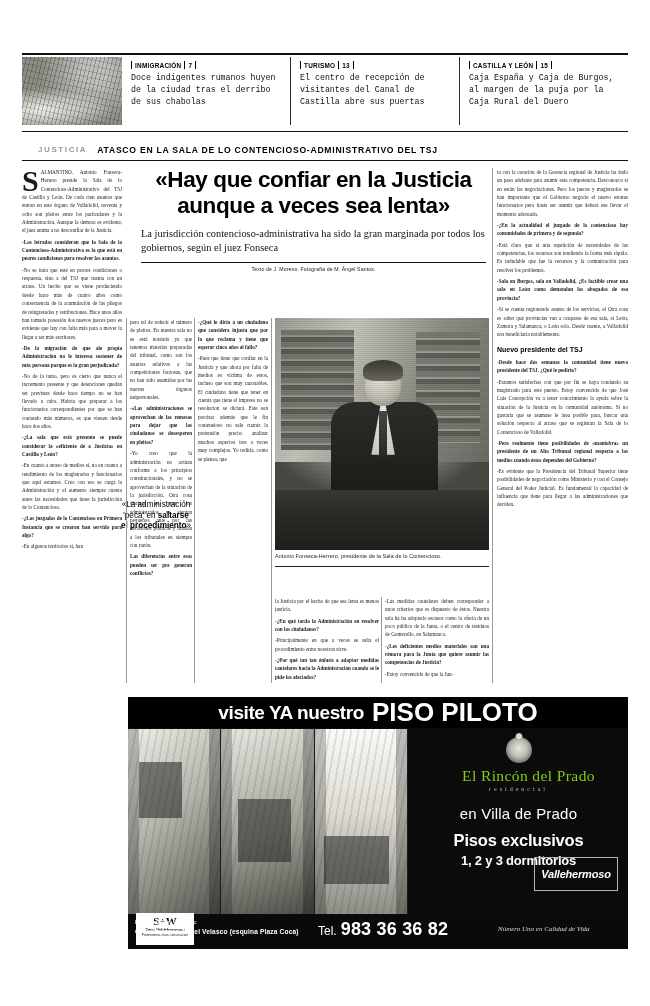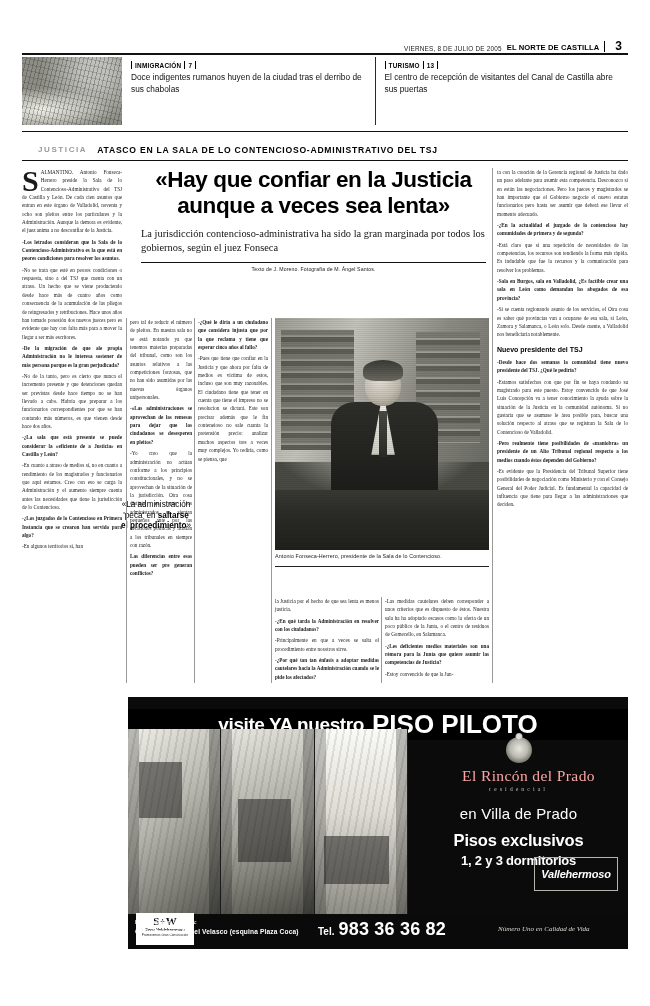--- a/index.html
+++ b/index.html
@@ -58,21 +58,21 @@
     flex:1 1 0;padding:4px 8px 0 9px;position:relative;
   }
   .teaser-col + .teaser-col{border-left:1px solid #2a2a2a;}
   .teaser-kicker{
     font-family:"Liberation Sans",sans-serif;
     font-weight:bold;font-size:6.4px;letter-spacing:.25px;
     display:flex;align-items:center;gap:3px;margin-bottom:3px;color:#000;
   }
   .teaser-kicker .bar{display:inline-block;width:1px;height:8px;background:#000;}
   .teaser-text{
-    font-family:Liberation Sans, sans-serif;
+    font-family:Liberation Mono, monospace;
     font-size:8.3px;line-height:1.42;color:#111;
   }
 
   
   .sec-rule-top{position:absolute;left:22px;top:131px;width:606px;height:1px;background:#111;}
   .sec-head{
     position:absolute;left:38px;top:143px;height:13px;
     display:flex;align-items:center;gap:10px;
     font-family:"Liberation Sans",sans-serif;
   }
@@ -174,21 +174,21 @@
   .vrule{position:absolute;width:1px;background:#999;}
 
   
   .ad{
     position:absolute;left:128px;top:697px;width:500px;height:252px;
     background:#0b0b0b;overflow:hidden;
   }
   .ad-top{
     position:absolute;left:0;top:0;width:100%;height:31px;background:#000;
     display:flex;align-items:center;justify-content:center;gap:8px;
-    font-family:"Liberation Sans",sans-serif;color:#fff;margin-top:12px;
+    font-family:"Liberation Sans",sans-serif;color:#fff;
   }
   .ad-top .small{font-weight:bold;font-size:19px;letter-spacing:-.4px;}
   .ad-top .big{font-weight:bold;font-size:26px;letter-spacing:0px;}
   .ad-photos{
     position:absolute;left:0;top:32px;width:280px;height:185px;
     background:linear-gradient(to bottom,#cfcfc8 0%,#9a9a93 48%,#6e6e68 100%);
     display:flex;
   }
   .ap{flex:1 1 0;position:relative;overflow:hidden;border-right:1px solid #1a1a1a;}
   .ap.a{background:linear-gradient(140deg,#f0efe9 0%,#b6b5ad 45%,#55554f 100%);}
@@ -209,42 +209,42 @@
     margin:8px auto 0;width:26px;height:26px;border-radius:50%;
     background:radial-gradient(circle at 50% 45%,#e7e7e0 0%,#b9b9b1 45%,#6f6f68 75%,#2a2a26 100%);
     position:relative;
   }
   .crest:before{
     content:"";position:absolute;left:50%;top:-4px;transform:translateX(-50%);
     width:7px;height:7px;border-radius:50%;
     background:radial-gradient(circle,#ddddd5 0 45%,#6a6a63 100%);
   }
   .brand{
-    font-family:"Liberation Serif",serif;font-size:15.5px;margin-top:4px;letter-spacing:.4px;color:#fca5a5;padding-left:20px;
+    font-family:"Liberation Serif",serif;font-size:15.5px;margin-top:4px;letter-spacing:.4px;color:#84cc16;padding-left:20px;
   }
   .brand-sub{
     font-family:"Liberation Serif",serif;font-size:6px;letter-spacing:3px;color:#b9b9b2;margin-top:1px;
   }
   .ad-line1{font-size:15px;margin-top:13px;letter-spacing:.2px;}
   .ad-line2{font-weight:bold;font-size:16.5px;margin-top:9px;letter-spacing:-.2px;}
   .ad-line3{font-weight:bold;font-size:13px;margin-top:3px;letter-spacing:-.2px;}
   .ad-strip{
     position:absolute;left:0;top:218px;width:100%;height:34px;background:#0a0a0a;
   }
   .ad-info{
     position:absolute;left:7px;top:222px;color:#fff;
     font-family:"Liberation Sans",sans-serif;
   }
   .ad-info .l1{font-weight:bold;font-size:6px;letter-spacing:.15px;}
   .ad-info .l2{font-weight:bold;font-size:6.6px;letter-spacing:.15px;margin-top:3px;}
   .ad-tel{
     position:absolute;left:190px;top:222px;color:#fff;
     font-family:"Liberation Sans",sans-serif;display:flex;align-items:baseline;gap:4px;
   }
-  .ad-tel .t{font-weight:bold;font-size:10px;}
+  .ad-tel .t{font-weight:normal;font-size:12px;}
   .ad-tel .n{font-weight:bold;font-size:18px;letter-spacing:.2px;}
   .ad-logo-box{
     position:absolute;right:10px;top:160px;width:82px;height:32px;border:1px solid #b5b5ad;
     display:flex;align-items:center;justify-content:center;
   }
   .ad-logo{
     font-family:"Liberation Sans",sans-serif;font-weight:bold;font-style:italic;
     font-size:11px;color:#fff;letter-spacing:-.2px;
   }
   .ad-slogan{
@@ -262,26 +262,20 @@
   .sub-head{
     font-family:"Liberation Sans",sans-serif;font-weight:bold;font-size:7px;
     margin:5px 0 3px;letter-spacing:0;color:#000;
   }
 </style>
 </head>
 <body>
 
 <div class="page">
 
-  <div class="masthead">
-    <span class="mast-date">VIERNES, 8 DE JULIO DE 2005</span>
-    <span class="mast-name">EL NORTE DE CASTILLA</span>
-    <span class="mast-sep"></span>
-    <span class="mast-page">3</span>
-  </div>
   <div class="mast-rule"></div>
 
   <div class="teasers">
     <div class="teaser-photo"></div>
 
     <div class="teaser-col">
       <div class="teaser-kicker">
         <span class="bar"></span>
         <span>INMIGRACIÓN</span>
         <span class="bar"></span>
@@ -295,20 +289,30 @@
       <div class="teaser-kicker">
         <span class="bar"></span>
         <span>TURISMO</span>
         <span class="bar"></span>
         <span>13</span>
         <span class="bar"></span>
       </div>
       <div class="teaser-text">El centro de recepción de visitantes del Canal de Castilla abre sus puertas</div>
     </div>
 
+    <div class="teaser-col">
+      <div class="teaser-kicker">
+        <span class="bar"></span>
+        <span>CASTILLA Y LEÓN</span>
+        <span class="bar"></span>
+        <span>15</span>
+        <span class="bar"></span>
+      </div>
+      <div class="teaser-text">Caja España y Caja de Burgos, al margen de la puja por la Caja Rural del Duero</div>
+    </div>
   </div>
 
   <div class="sec-rule-top"></div>
   <div class="sec-head">
     <span class="sec-kicker">JUSTICIA</span>
     <span class="sec-title">ATASCO EN LA SALA DE LO CONTENCIOSO-ADMINISTRATIVO DEL TSJ</span>
   </div>
   <div class="sec-rule-bot"></div>
 
   <div class="head-block">

